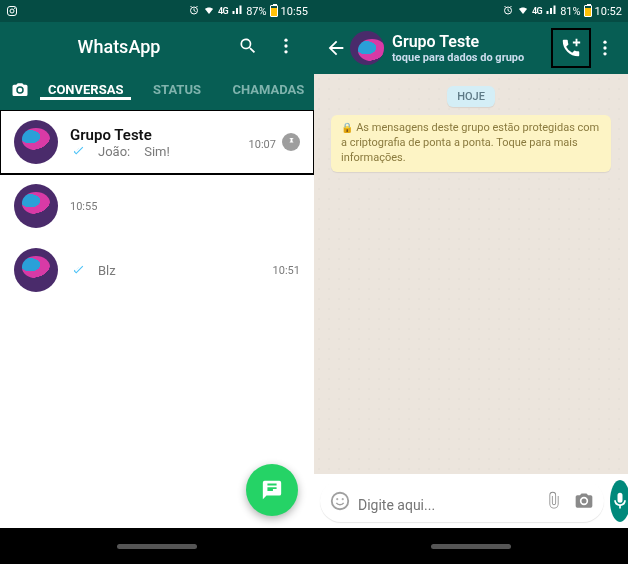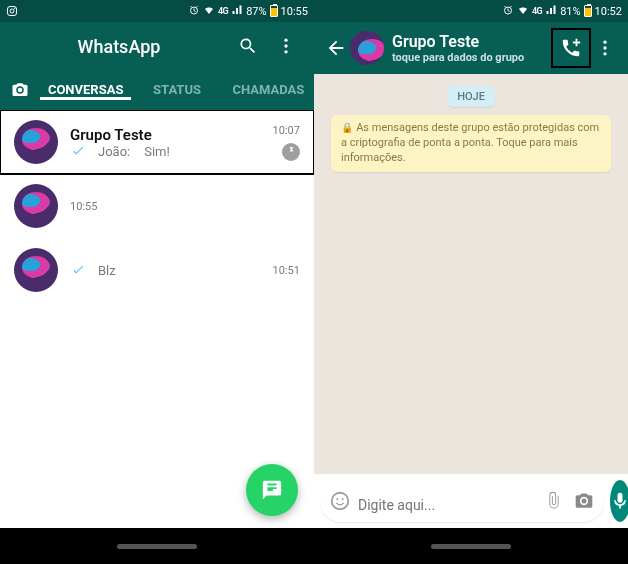--- a/index.html
+++ b/index.html
@@ -23,21 +23,21 @@
   .tabs .tab.active { color:#fff; }
   .tabs .tab.active::after { content:""; position:absolute; left:0; right:0; bottom:-1px; height:3px; background:#fff; }
   .chatlist { flex:1; background:#fff; overflow:hidden; }
   .chatrow { display:flex; align-items:center; padding:10px 14px; cursor:pointer; position:relative; }
   .chatrow.hl { outline:2px solid #000; outline-offset:-1px; }
   .avatar { width:44px; height:44px; border-radius:50%; background:#4a2b6b; margin-right:12px; position:relative; flex-shrink:0; overflow:hidden; }
   .avatar::before { content:""; position:absolute; top:8px; left:8px; width:28px; height:22px; border-radius:50% 50% 48% 48%; background:radial-gradient(ellipse at 30% 40%, #2aa0d8 35%, #d83aa6 36% 70%, transparent 71%); }
   .chatrow .col { flex:1; min-width:0; }
   .chatrow .name { font-size:15px; font-weight:600; color:#111; }
   .chatrow .msg { font-size:13px; color:#7a7a7a; display:flex; align-items:center; gap:14px; }
-  .chatrow .meta { display:flex; flex-direction:column; align-items:flex-end; gap:6px; }
+  .chatrow .meta { display:flex; flex-direction:row; align-items:flex-end; gap:6px; }
   .chatrow .time { font-size:11px; color:#7a7a7a; }
   .ticks { display:inline-flex; }
   .ticks svg { width:14px; height:11px; }
   .pin { width:18px; height:18px; border-radius:50%; background:#9e9e9e; display:flex; align-items:center; justify-content:center; }
   .pin svg { width:11px; height:11px; fill:#fff; }
   .fab { position:absolute; right:16px; bottom:48px; width:52px; height:52px; border-radius:50%; background:#25d366; display:flex; align-items:center; justify-content:center; box-shadow:0 3px 8px rgba(0,0,0,.3); cursor:pointer; }
   .fab svg { width:22px; height:22px; fill:#fff; }
   .navbar { height:36px; background:#000; display:flex; align-items:center; justify-content:center; }
   .navbar .pill { width:80px; height:5px; border-radius:3px; background:#555; }
 

